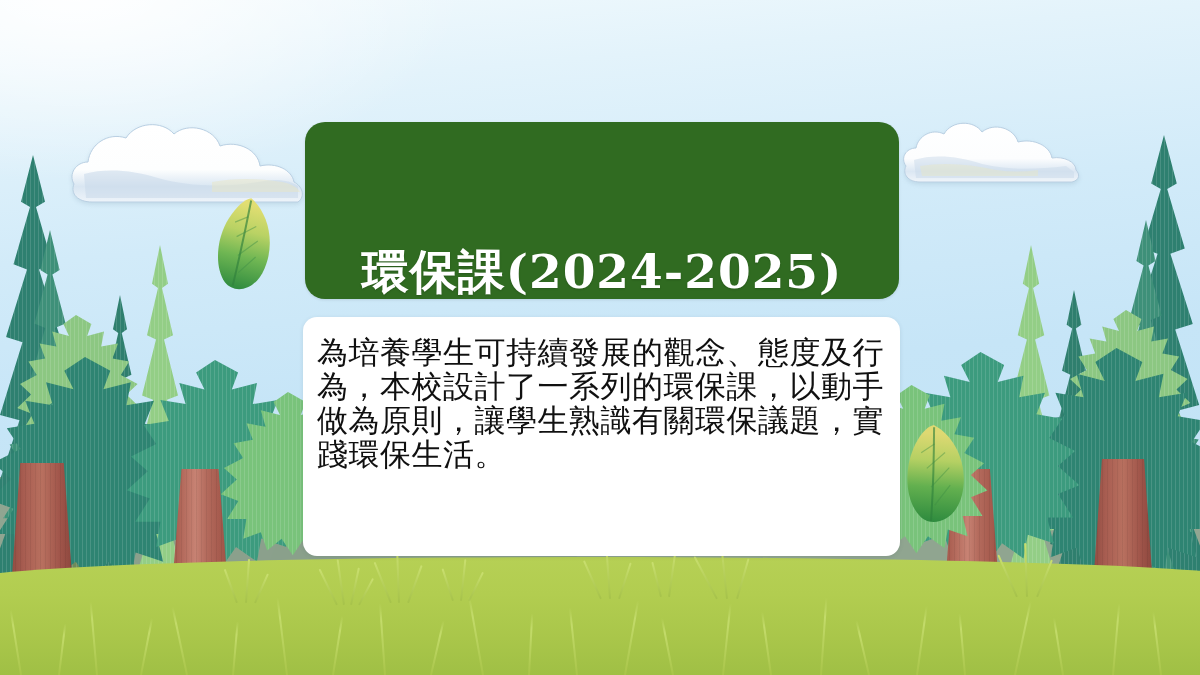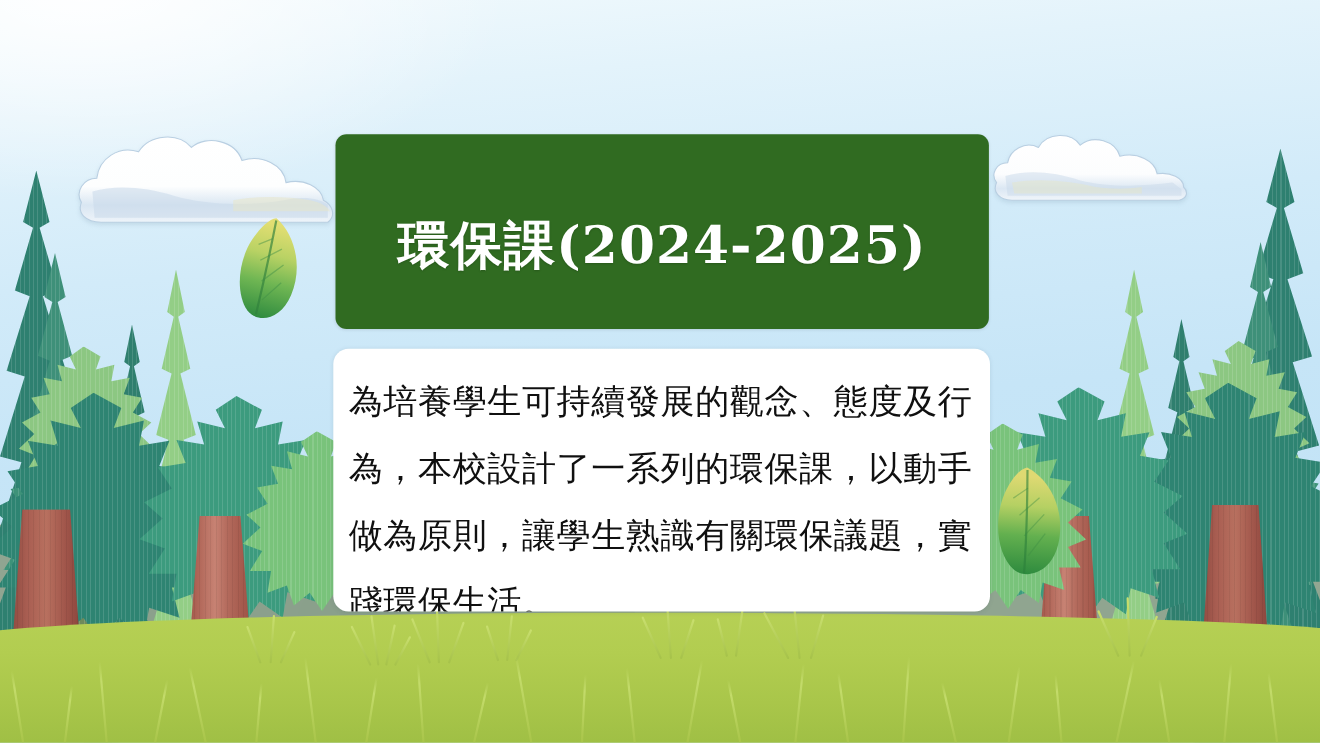--- a/index.html
+++ b/index.html
@@ -101,22 +101,22 @@
   .cloud{position:absolute;filter:drop-shadow(0 2px 2px rgba(120,150,175,.22));}
   .cloud svg{display:block;}
 
   
   .leaf{position:absolute;}
   .leaf svg{display:block;}
 
   
   .title-card{
     position:absolute;left:305px;top:122px;width:594px;height:177px;
-    background:#306B21;border-radius:10px;
-    display:flex;align-items:center;justify-content:center;
+    background:#306B21;border-radius:20px;
+    display:flex;align-items:flex-end;justify-content:center;
     box-shadow:0 1px 3px rgba(0,0,0,.10);
   }
   .title-text{
     margin-top:26px;
     color:#ffffff;
     font-family:"DejaVu Serif","Liberation Serif",serif;
     font-size:47px;line-height:1.18;font-weight:700;
     letter-spacing:1px;white-space:nowrap;
     text-shadow:0 1px 2px rgba(0,0,0,.18);
   }
@@ -125,21 +125,21 @@
   .body-card{
     position:absolute;left:303px;top:317px;width:597px;height:239px;
     background:#ffffff;border-radius:14px;
     box-shadow:0 1px 4px rgba(60,80,90,.13);
     overflow:hidden;
   }
   .body-text{
     margin:18px 16px 0 14px;
     color:#101010;
     font-family:"DejaVu Serif","Liberation Serif",serif;
-    font-size:31px;line-height:61px;
+    font-size:31px;line-height:34px;
     text-align:justify;text-justify:inter-character;
     letter-spacing:.5px;
   }
 </style>
 </head>
 <body>
 
 <div class="slide">
 
   <div class="sky"></div>

